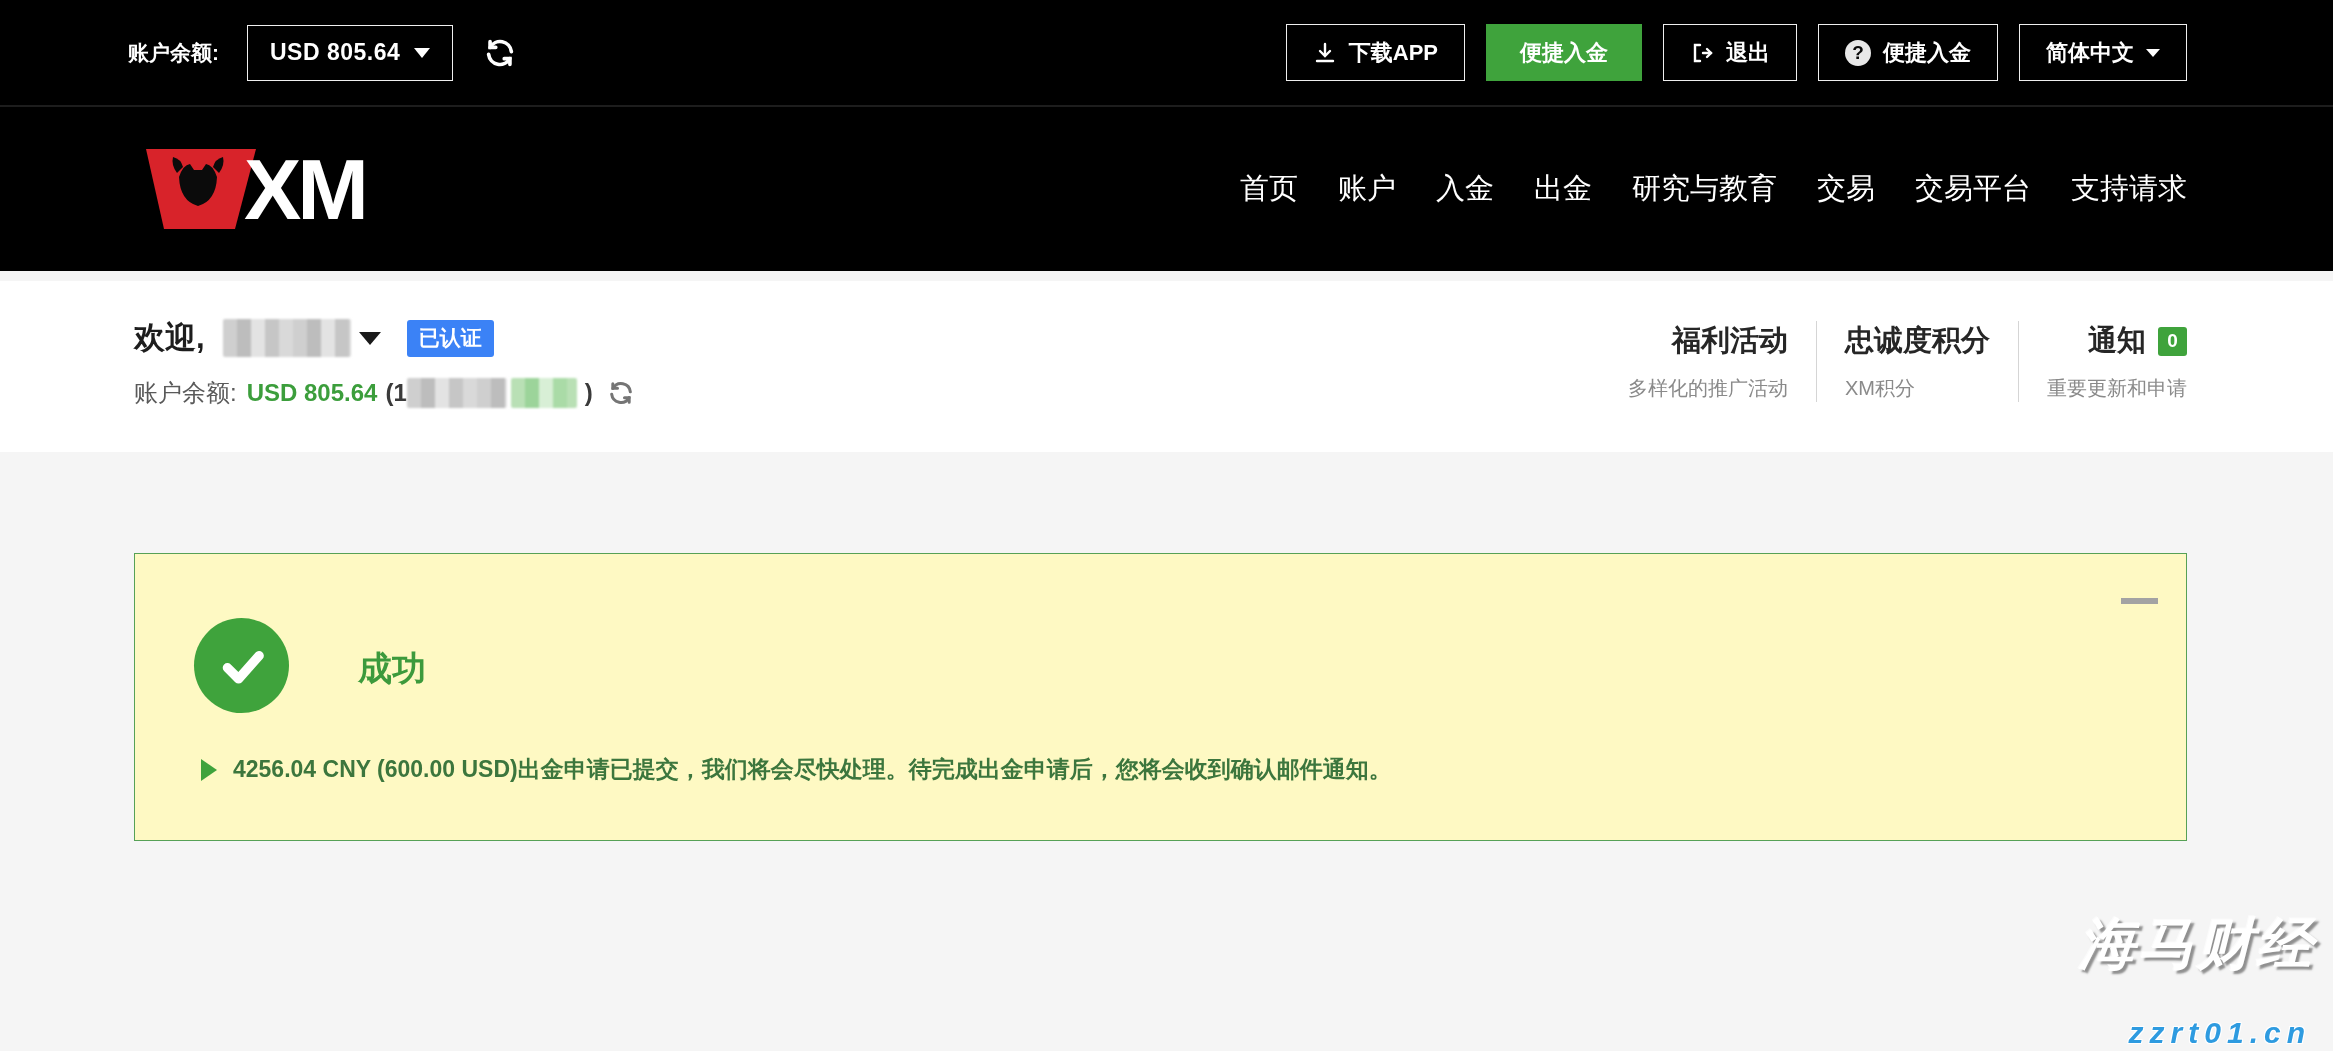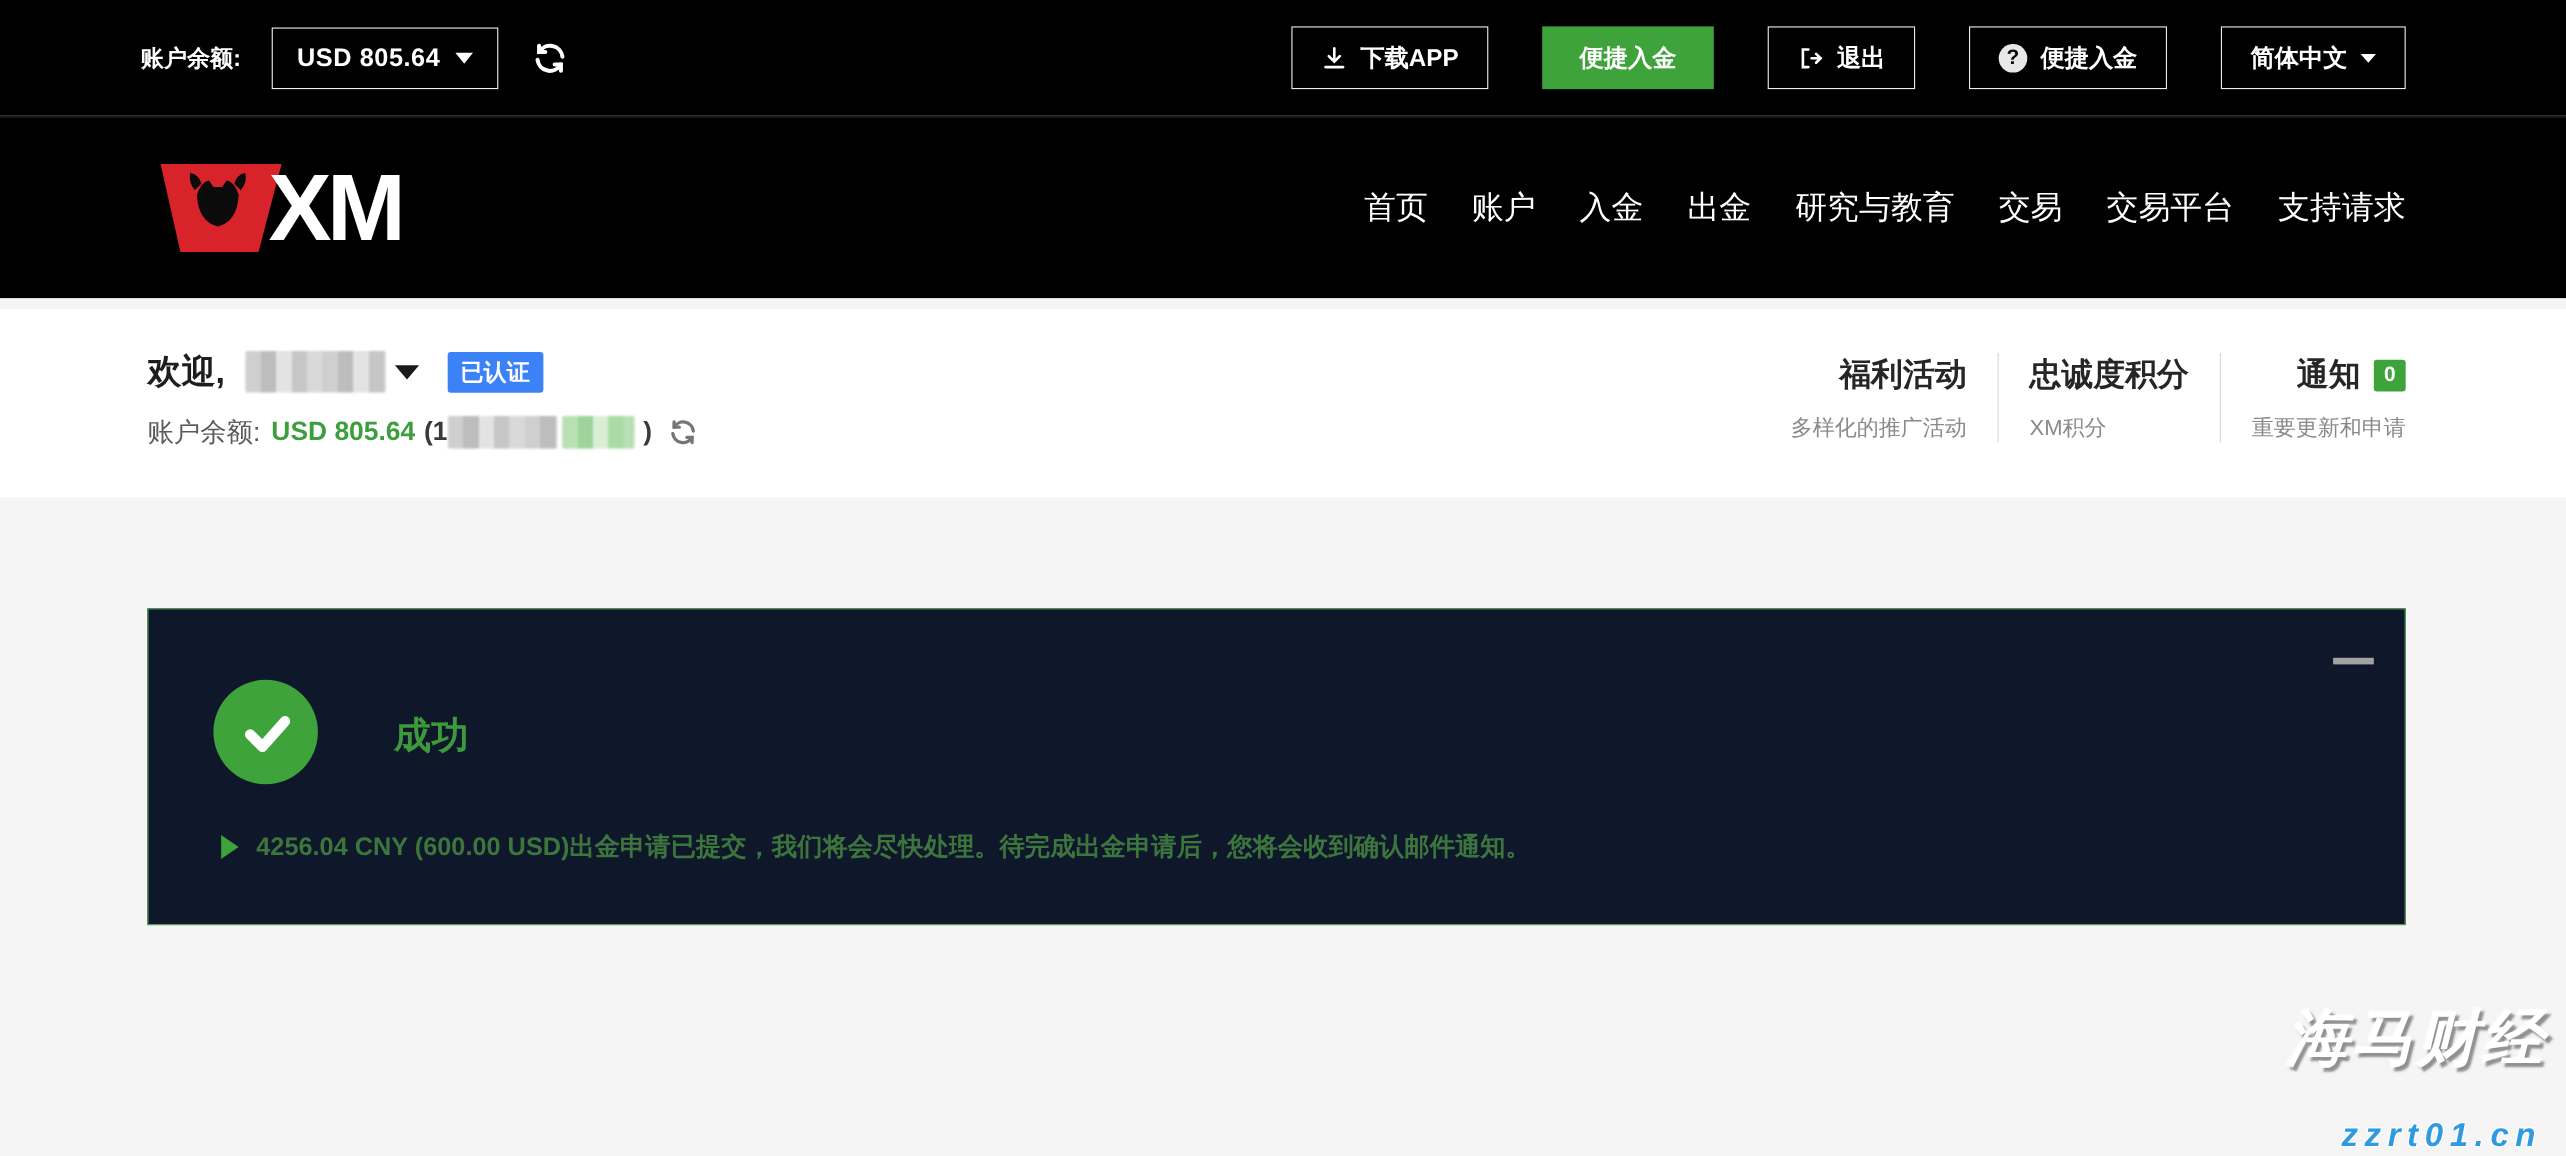--- a/index.html
+++ b/index.html
@@ -8,21 +8,21 @@
 
   
   .topbar { position:absolute; left:0; top:0; width:100%; height:105px; background:#000; display:flex; align-items:center; }
   .topbar-left { display:flex; align-items:center; margin-left:128px; }
   .balance-label { color:#fff; font-weight:bold; font-size:21px; }
   .currency-dd { margin-left:28px; display:flex; align-items:center; gap:14px; border:1px solid #f0f0f0; height:56px; padding:0 22px; cursor:pointer; }
   .currency-dd .val { color:#fff; font-weight:bold; font-size:23px; letter-spacing:.5px; }
   .caret-down { width:0; height:0; border-left:8px solid transparent; border-right:8px solid transparent; border-top:10px solid #fff; }
   .refresh-top { margin-left:30px; cursor:pointer; display:flex; align-items:center; }
   .topbar-right { margin-left:auto; margin-right:146px; display:flex; align-items:center; gap:21px; }
-  .tbtn { height:57px; display:flex; align-items:center; gap:12px; padding:0 26px; border:1px solid #eee; color:#fff; font-weight:bold; font-size:22px; background:transparent; cursor:pointer; white-space:nowrap;margin-left:28px; }
+  .tbtn { height:57px; display:flex; align-items:center; gap:12px; padding:0 26px; border:1px solid #eee; color:#fff; font-weight:bold; font-size:22px; background:transparent; cursor:pointer; white-space:nowrap; }
   .tbtn.green { background:#3fa33c; border:none; padding:0 34px; }
   .qicon { width:26px; height:26px; border-radius:50%; background:#e8e8e8; color:#0a0a0a; font-weight:bold; font-size:19px; display:flex; align-items:center; justify-content:center; }
   .caret-sm { width:0; height:0; border-left:7px solid transparent; border-right:7px solid transparent; border-top:8px solid #fff; }
 
   
   .navbar { position:absolute; left:0; top:105px; width:100%; height:166px; background:#000; border-top:2px solid #1d1d1d; display:flex; align-items:center; }
   .brand { margin-left:132px; display:flex; align-items:center; cursor:pointer; }
   .brand-text { color:#fff; font-size:86px; font-weight:bold; letter-spacing:-4px; margin-left:-18px; line-height:1; }
   .nav-items { margin-left:auto; margin-right:146px; display:flex; align-items:flex-start; gap:40px; }
   .nav-items a { color:#fff; font-size:29px; text-decoration:none; cursor:pointer; white-space:nowrap; }
@@ -55,21 +55,21 @@
   .stat { text-align:left; padding:0 28px; }
   .stat + .stat { border-left:1px solid #d5d5d5; }
   .stat:last-child { padding-right:0; }
   .stat .title-row { display:flex; align-items:center; justify-content:flex-end; gap:12px; }
   .stat .title { font-size:29px; font-weight:bold; color:#262626; cursor:pointer; white-space:nowrap; }
   .stat .subtitle { margin-top:14px; font-size:20px; color:#8a8a8a; white-space:nowrap; }
   .notif-badge { background:#3fa33c; color:#fff; font-weight:bold; font-size:19px; width:29px; height:29px; border-radius:3px; display:flex; align-items:center; justify-content:center; }
 
   
   .content { position:absolute; left:0; top:452px; width:100%; height:599px; background:#f5f5f5; }
-  .success-box { position:absolute; left:134px; top:101px; width:2053px; height:288px; background:#0f172a; border:1px solid #56a156; }
+  .success-box { position:absolute; left:134px; top:101px; width:2053px; height:288px; background:#fef9c3; border:1px solid #56a156; }
   .collapse-btn { position:absolute; right:28px; top:44px; width:37px; height:6px; background:#a3a3a3; cursor:pointer; }
   .check-circle { position:absolute; left:59px; top:64px; width:95px; height:95px; border-radius:50%; background:#3fa33c; display:flex; align-items:center; justify-content:center; }
   .success-title { position:absolute; left:223px; top:92px; font-size:34px; font-weight:bold; color:#3c9a3c; }
   .success-msg { position:absolute; left:66px; top:200px; display:flex; align-items:center; }
   .tri-bullet { width:0; height:0; border-top:11px solid transparent; border-bottom:11px solid transparent; border-left:16px solid #3fa33c; margin-right:16px; flex:none; }
   .msg-text { font-size:23px; font-weight:bold; color:#3c763d; }
 
   
   .watermark { position:absolute; right:0; bottom:2px; text-align:right; pointer-events:none; }
   .wm-cn { font-size:56px; font-weight:bold; font-style:italic; color:#fff; letter-spacing:3px; text-shadow:3px 3px 2px rgba(60,60,60,.55), -1px -1px 0 rgba(255,255,255,.6); line-height:1; padding-right:18px; }

